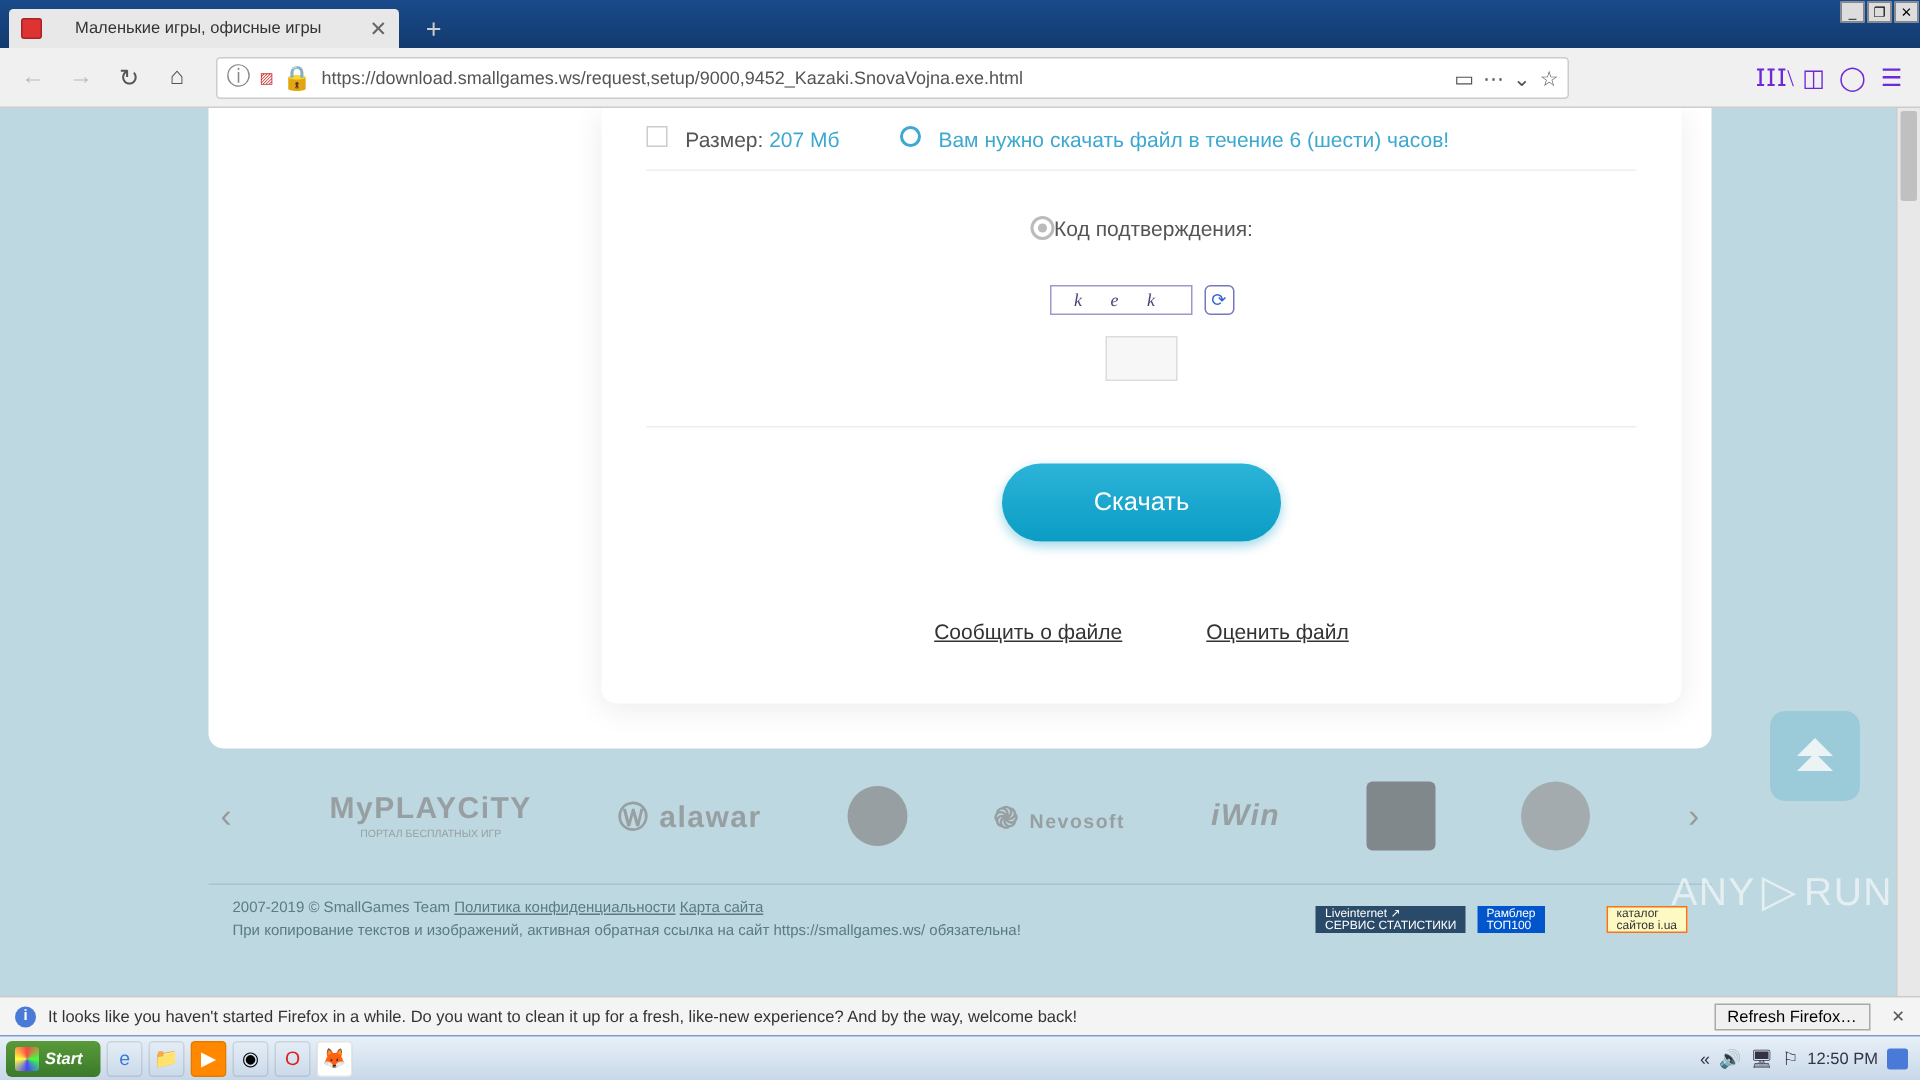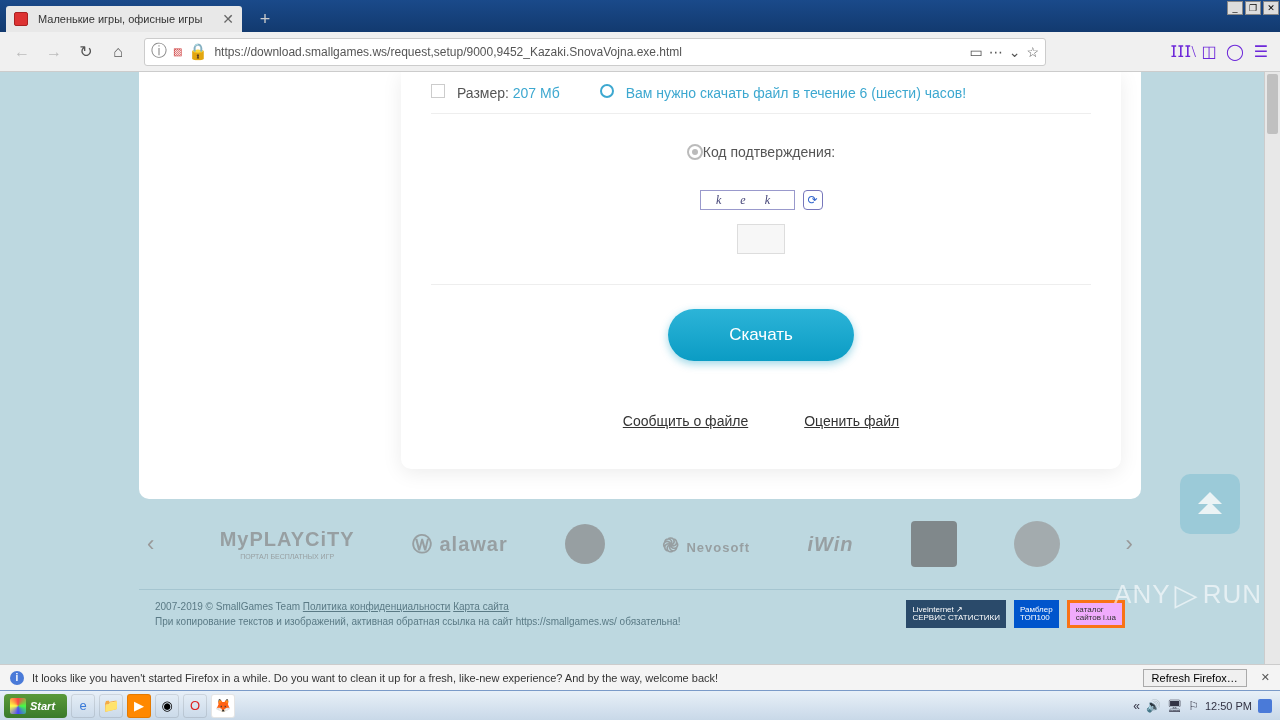--- a/index.html
+++ b/index.html
@@ -1,20 +1,20 @@
 <!DOCTYPE html>
 <html><head>
 <meta charset="utf-8">
 <style>
 * { margin: 0; padding: 0; box-sizing: border-box; font-family: Tahoma, Arial, sans-serif; }
 body { width: 1280px; height: 720px; overflow: hidden; background: #fff; }
 
 
 .titlebar { height: 32px; background: linear-gradient(to bottom, #1a4a8a, #123a6f); display: flex; align-items: flex-start; }
-.tab { background: #e8e8e8; color: #333; font-size: 11px; padding: 4px 8px; margin: 6px 0 0 6px; border-radius: 3px 3px 0 0; display: flex; align-items: center; gap: 10px; height: 26px; }
+.tab { background: #e8e8e8; color: #333; font-size: 11px; padding: 4px 8px; margin: 6px 0 0 6px; border-radius: 3px 3px 0 0; display: flex; align-items: center; gap: 22px; height: 26px; }
 .tab-favicon { width: 14px; height: 14px; background: #d33; border-radius: 2px; border: 1px solid #a22; }
 .tab-close { color: #666; margin-left: 10px; font-size: 14px; line-height: 1; }
 .newtab { width: 22px; height: 22px; margin: 8px 0 0 12px; color: #ccc; font-size: 18px; display: flex; align-items: center; justify-content: center; cursor: pointer; }
 .win-controls { margin-left: auto; display: flex; }
 .win-btn { width: 16px; height: 14px; border: 1px solid #888; background: #ddd; margin: 1px; font-size: 9px; display: flex; align-items: center; justify-content: center; }
 
 
 .toolbar { height: 40px; background: #f0f0f0; border-bottom: 1px solid #ccc; display: flex; align-items: center; padding: 0 8px; gap: 4px; }
 .nav-btn { width: 28px; height: 28px; display: flex; align-items: center; justify-content: center; color: #555; cursor: pointer; }
 .nav-btn.disabled { color: #bbb; }
@@ -50,24 +50,24 @@
 .partners { display: flex; align-items: center; justify-content: space-between; padding: 22px 0; width: 1002px; margin: 0 auto; }
 .partner-nav { color: #999; font-size: 22px; cursor: pointer; padding: 0 8px; }
 .partner-logo { color: #888; font-size: 12px; display: flex; flex-direction: column; align-items: center; gap: 2px; opacity: 0.7; }
 .partner-logo .big { font-size: 20px; font-weight: bold; letter-spacing:1px; }
 .partner-box { width: 46px; height: 46px; background: #666; border-radius: 4px; }
 
 
 .footer-bar { width: 1002px; margin: 0 auto; padding: 10px 16px; font-size: 10px; color: #5a7a85; border-top: 1px solid #a5c5d0; display:flex; justify-content:space-between; align-items:center; }
 .footer-bar a { color: #5a7a85; text-decoration: underline; }
 .footer-badges { display: flex; gap: 8px; }
-.badge { height: 28px; padding: 2px 6px; font-size: 8px; color: #fff; display: flex; flex-direction: column; justify-content: center; line-height: 1; }
+.badge { height: 18px; padding: 2px 6px; font-size: 8px; color: #fff; display: flex; flex-direction: column; justify-content: center; line-height: 1; }
 .badge.li { background: #2a4a6a; }
 .badge.ram { background: #0055cc; }
-.badge.iua { background: #f0abfc; border: 3px solid #f97316; color: #333; }
+.badge.iua { background: #fef9c3; border: 1px solid #f97316; color: #333; margin-left: 33px; }
 
 .scroll-top { position: absolute; right: 40px; bottom: 130px; width: 60px; height: 60px; background: #8ec5d6; border-radius: 10px; display: flex; align-items: center; justify-content: center; cursor: pointer; opacity:0.7; }
 .scroll-top::before { content: ''; border-left: 12px solid transparent; border-right: 12px solid transparent; border-bottom: 12px solid #fff; position:absolute; top:18px;}
 .scroll-top::after { content: ''; border-left: 12px solid transparent; border-right: 12px solid transparent; border-bottom: 12px solid #fff; position:absolute; top:28px;}
 
 .watermark { position: absolute; right: 18px; bottom: 52px; color: rgba(255,255,255,0.6); font-size: 26px; font-weight: 300; pointer-events: none; display:flex; align-items:center; gap:4px; letter-spacing:1px;}
 .watermark .tri { font-size:30px; }
 
 
 .notif-bar { height: 26px; background: #f4f4f4; border-top: 1px solid #ccc; display: flex; align-items: center; padding: 0 10px; font-size: 11px; color: #333; gap: 8px; }

